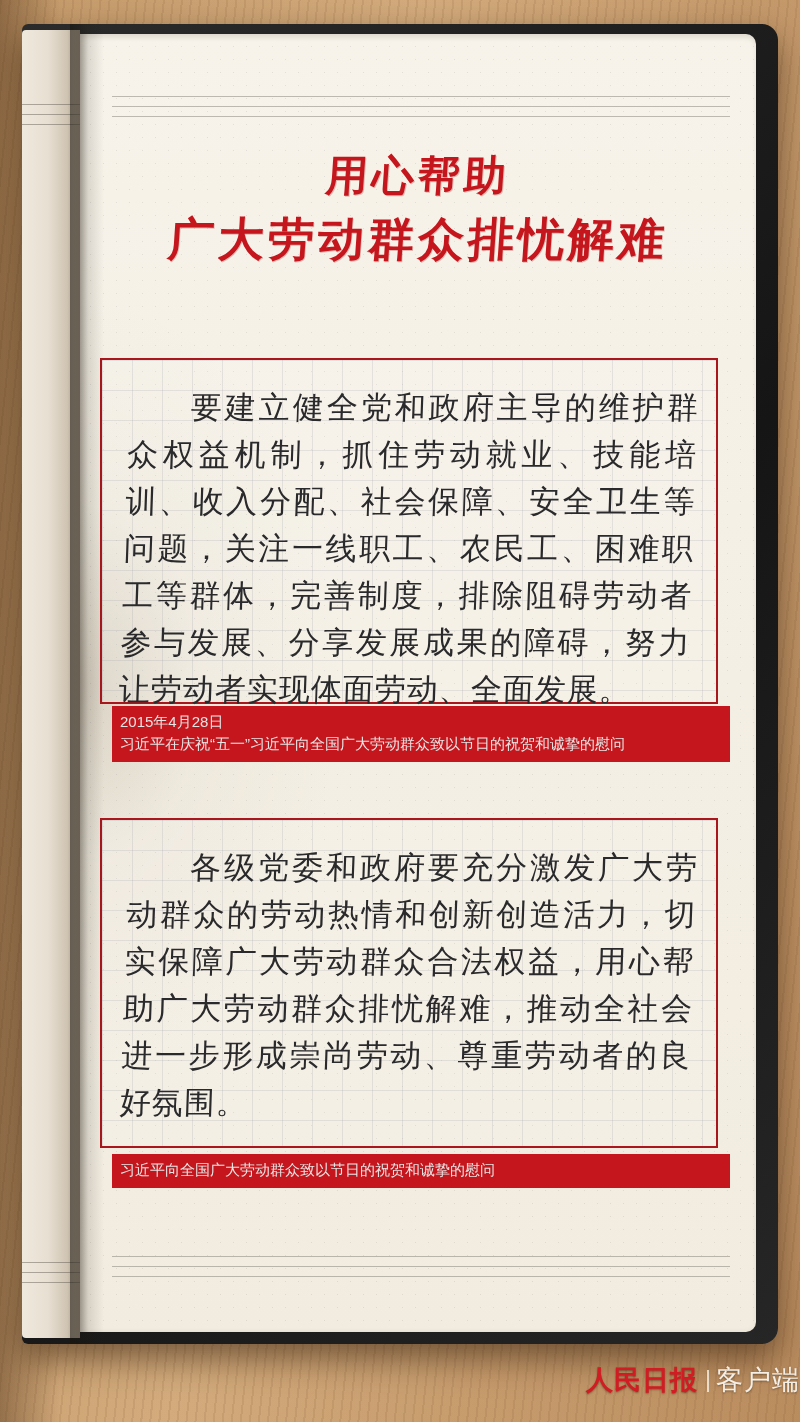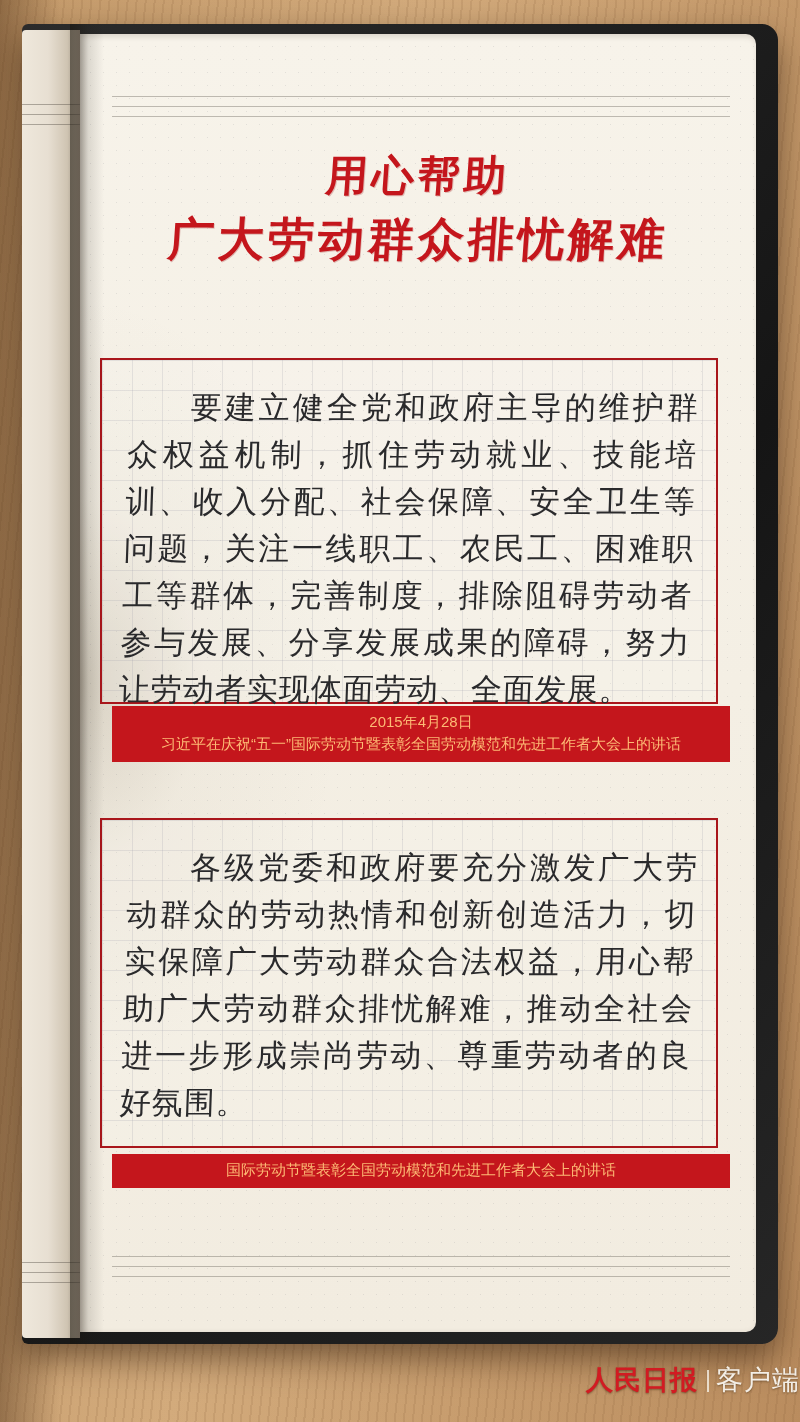--- a/index.html
+++ b/index.html
@@ -151,24 +151,24 @@
     text-indent: 62px;
     letter-spacing: 1px;
     text-align: justify;
     transform: skewX(-2deg);
   }
   .caption {
     position: absolute;
     left: 32px;
     width: 618px;
     background: #c4161c;
-    color: #fdba74;
+    color: #e5e5e5;
     box-sizing: border-box;
     padding: 5px 8px 7px 8px;
-    text-align: center;
+    text-align: left;
     font-family: "Liberation Sans", sans-serif;
   }
   .caption .c1 { font-size: 15px; line-height: 22px; }
   .caption .c2 { font-size: 15px; line-height: 22px; }
 
   #card1 { top: 324px; height: 346px; }
   #cap1  { top: 672px; }
   #card2 { top: 784px; height: 330px; }
   #cap2  { top: 1120px; }
 
@@ -229,29 +229,29 @@
       <div class="title-line one">用心帮助</div>
       <div class="title-line two">广大劳动群众排忧解难</div>
     </div>
 
     <div class="card" id="card1">
       <div class="card-grid"></div>
       <div class="card-text">要建立健全党和政府主导的维护群众权益机制，抓住劳动就业、技能培训、收入分配、社会保障、安全卫生等问题，关注一线职工、农民工、困难职工等群体，完善制度，排除阻碍劳动者参与发展、分享发展成果的障碍，努力让劳动者实现体面劳动、全面发展。</div>
     </div>
     <div class="caption" id="cap1">
       <div class="c1">2015年4月28日</div>
-      <div class="c2">习近平在庆祝“五一”国际劳动节暨表彰全国劳动模范和先进工作者大会上的讲话</div>
+      <div class="c2">习近平在庆祝“五一”习近平向全国广大劳动群众致以节日的祝贺和诚挚的慰问</div>
     </div>
 
     <div class="card" id="card2">
       <div class="card-grid"></div>
       <div class="card-text">各级党委和政府要充分激发广大劳动群众的劳动热情和创新创造活力，切实保障广大劳动群众合法权益，用心帮助广大劳动群众排忧解难，推动全社会进一步形成崇尚劳动、尊重劳动者的良好氛围。</div>
     </div>
     <div class="caption" id="cap2">
-      <div class="c2">国际劳动节暨表彰全国劳动模范和先进工作者大会上的讲话</div>
+      <div class="c2">习近平向全国广大劳动群众致以节日的祝贺和诚挚的慰问</div>
     </div>
 
     <div class="page-ftr-lines">
       <div class="l" style="top:0"></div>
       <div class="l" style="top:10px"></div>
       <div class="l" style="top:20px"></div>
     </div>
   </div>
 
   <div class="spine"></div>

